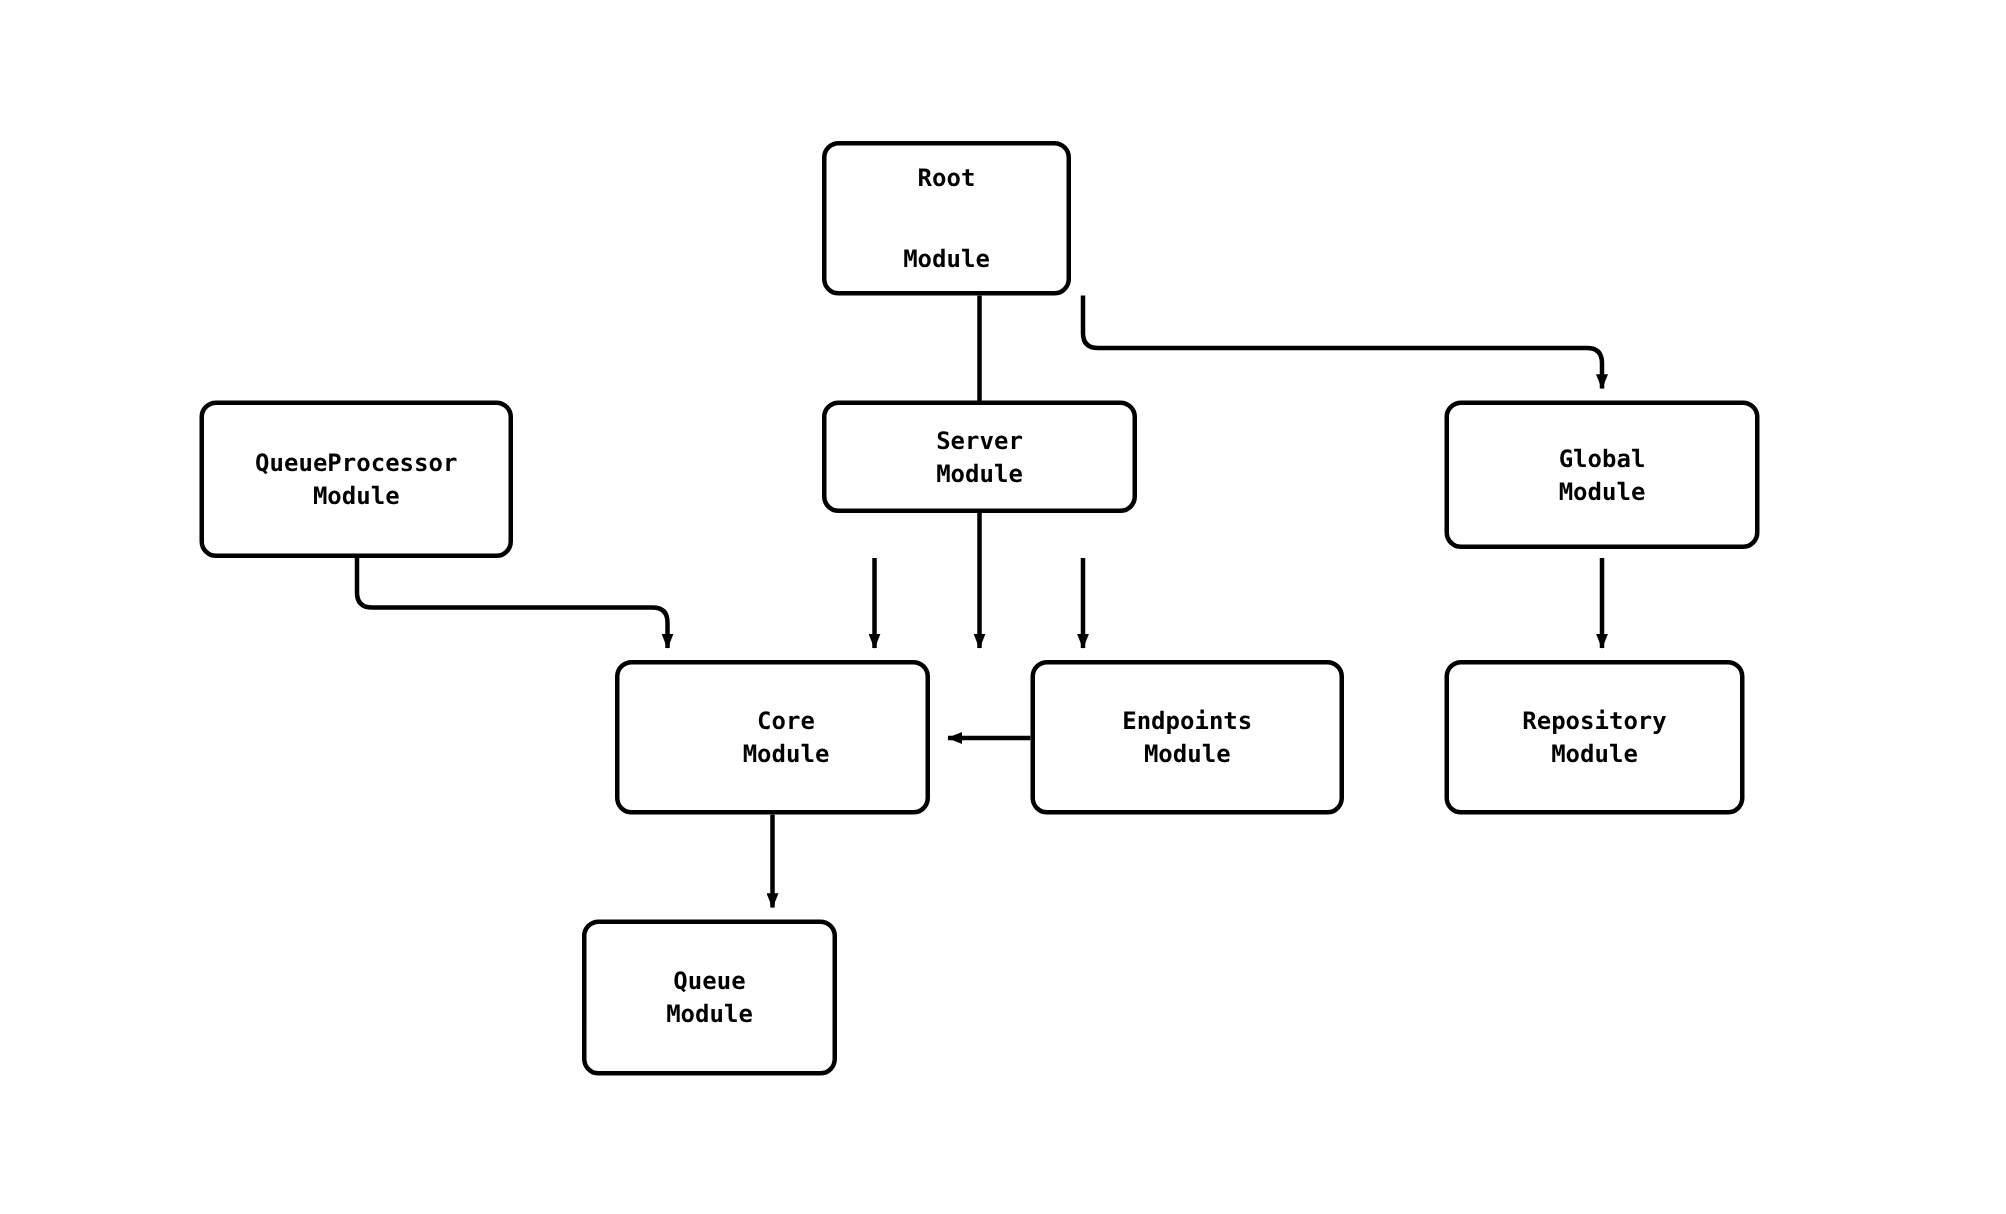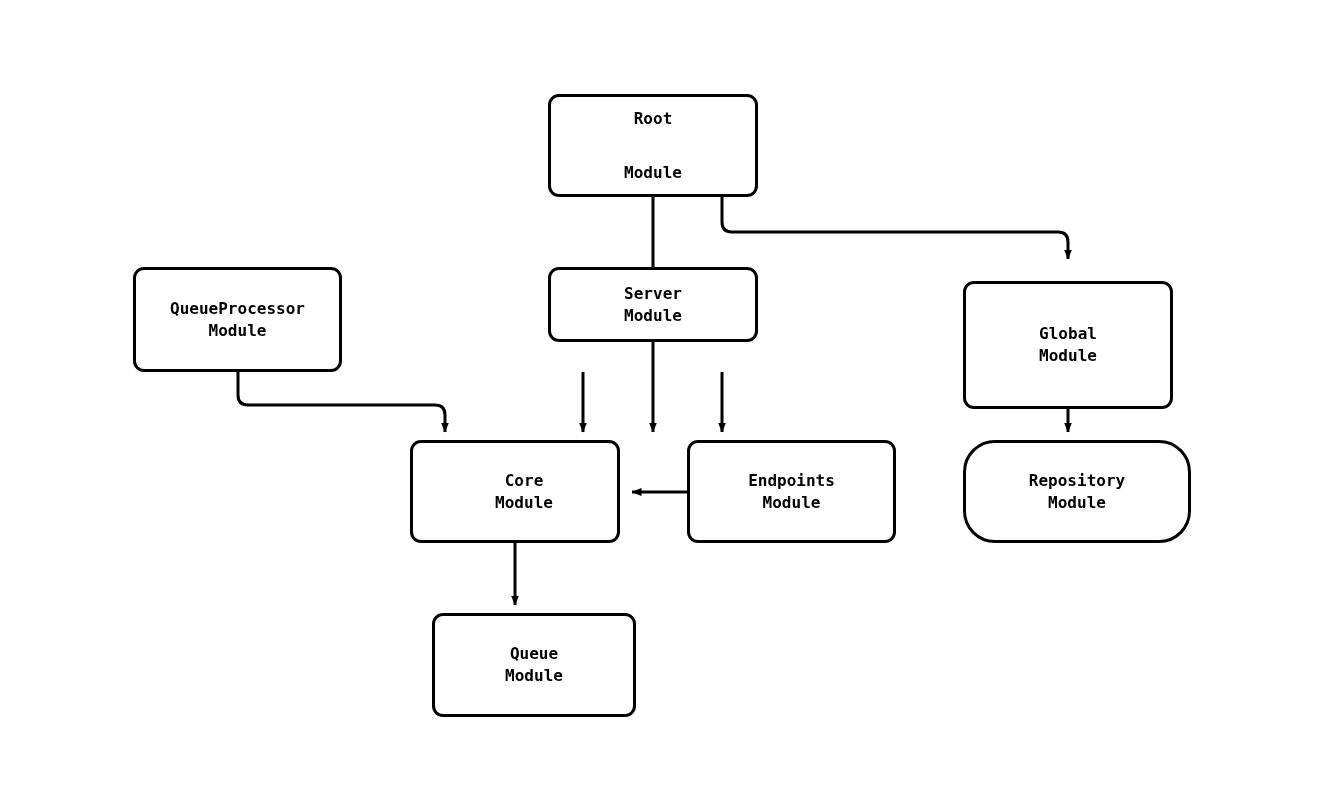--- a/index.html
+++ b/index.html
@@ -61,53 +61,53 @@
         <path d="M 722 197 L 722 222 Q 722 232 732 232 L 1058 232 Q 1068 232 1068 242 L 1068 259" marker-end="url(#arrowhead)"></path>
         <path d="M 238 372 L 238 395 Q 238 405 248 405 L 435 405 Q 445 405 445 415 L 445 432" marker-end="url(#arrowhead)"></path>
         <path d="M 583 372 L 583 432" marker-end="url(#arrowhead)"></path>
         <path d="M 722 372 L 722 432" marker-end="url(#arrowhead)"></path>
         <path d="M 687 492 L 632 492" marker-end="url(#arrowhead)"></path>
         <path d="M 1068 372 L 1068 432" marker-end="url(#arrowhead)"></path>
         <path d="M 515 543 L 515 605" marker-end="url(#arrowhead)"></path>
       </g>
   </svg>
 
-  <div class="node" style="left: 548px; top: 94px; width: 210px; height: 103px; gap: 32px;">
+  <div class="node" style="left: 548px; top: 94px; width: 166px; height: 103px; gap: 32px;">
     <span class="node-line">Root</span>
     <span class="node-line">Module</span>
   </div>
 
   <div class="node" style="left: 133px; top: 267px; width: 209px; height: 105px;">
     <span class="node-line">QueueProcessor</span>
     <span class="node-line">Module</span>
   </div>
 
   <div class="node" style="left: 548px; top: 267px; width: 210px; height: 75px;">
     <span class="node-line">Server</span>
     <span class="node-line">Module</span>
   </div>
 
-  <div class="node" style="left: 963px; top: 281px; width: 210px; height: 128px;">
+  <div class="node" style="left: 963px; top: 267px; width: 210px; height: 99px;">
     <span class="node-line">Global</span>
     <span class="node-line">Module</span>
   </div>
 
   <div class="node" style="left: 410px; top: 440px; width: 210px; height: 103px; padding-left: 18px;">
     <span class="node-line">Core</span>
     <span class="node-line">Module</span>
   </div>
 
   <div class="node" style="left: 687px; top: 440px; width: 209px; height: 103px; text-align: center;">
     <span class="node-line">Endpoints</span>
     <span class="node-line">Module</span>
   </div>
 
-  <div class="node" style="left: 963px; top: 440px; width: 228px; height: 103px; border-radius: 32px;">
+  <div class="node" style="left: 963px; top: 440px; width: 200px; height: 103px;">
     <span class="node-line">Repository</span>
     <span class="node-line">Module</span>
   </div>
 
-  <div class="node" style="left: 432px; top: 613px; width: 204px; height: 104px;">
+  <div class="node" style="left: 388px; top: 613px; width: 170px; height: 104px;">
     <span class="node-line">Queue</span>
     <span class="node-line">Module</span>
   </div>
 
 </div>
 
 </body></html>

